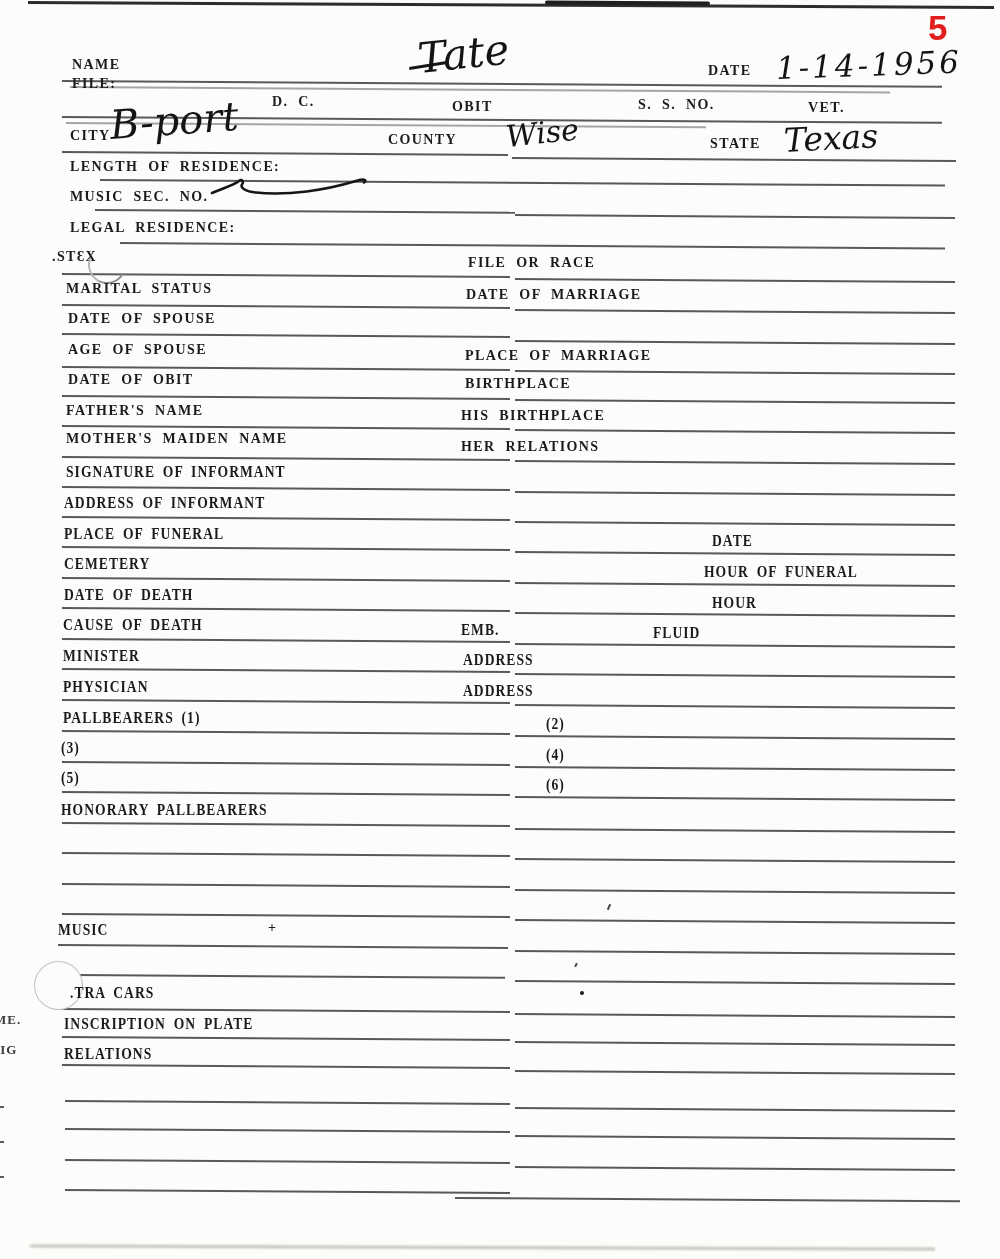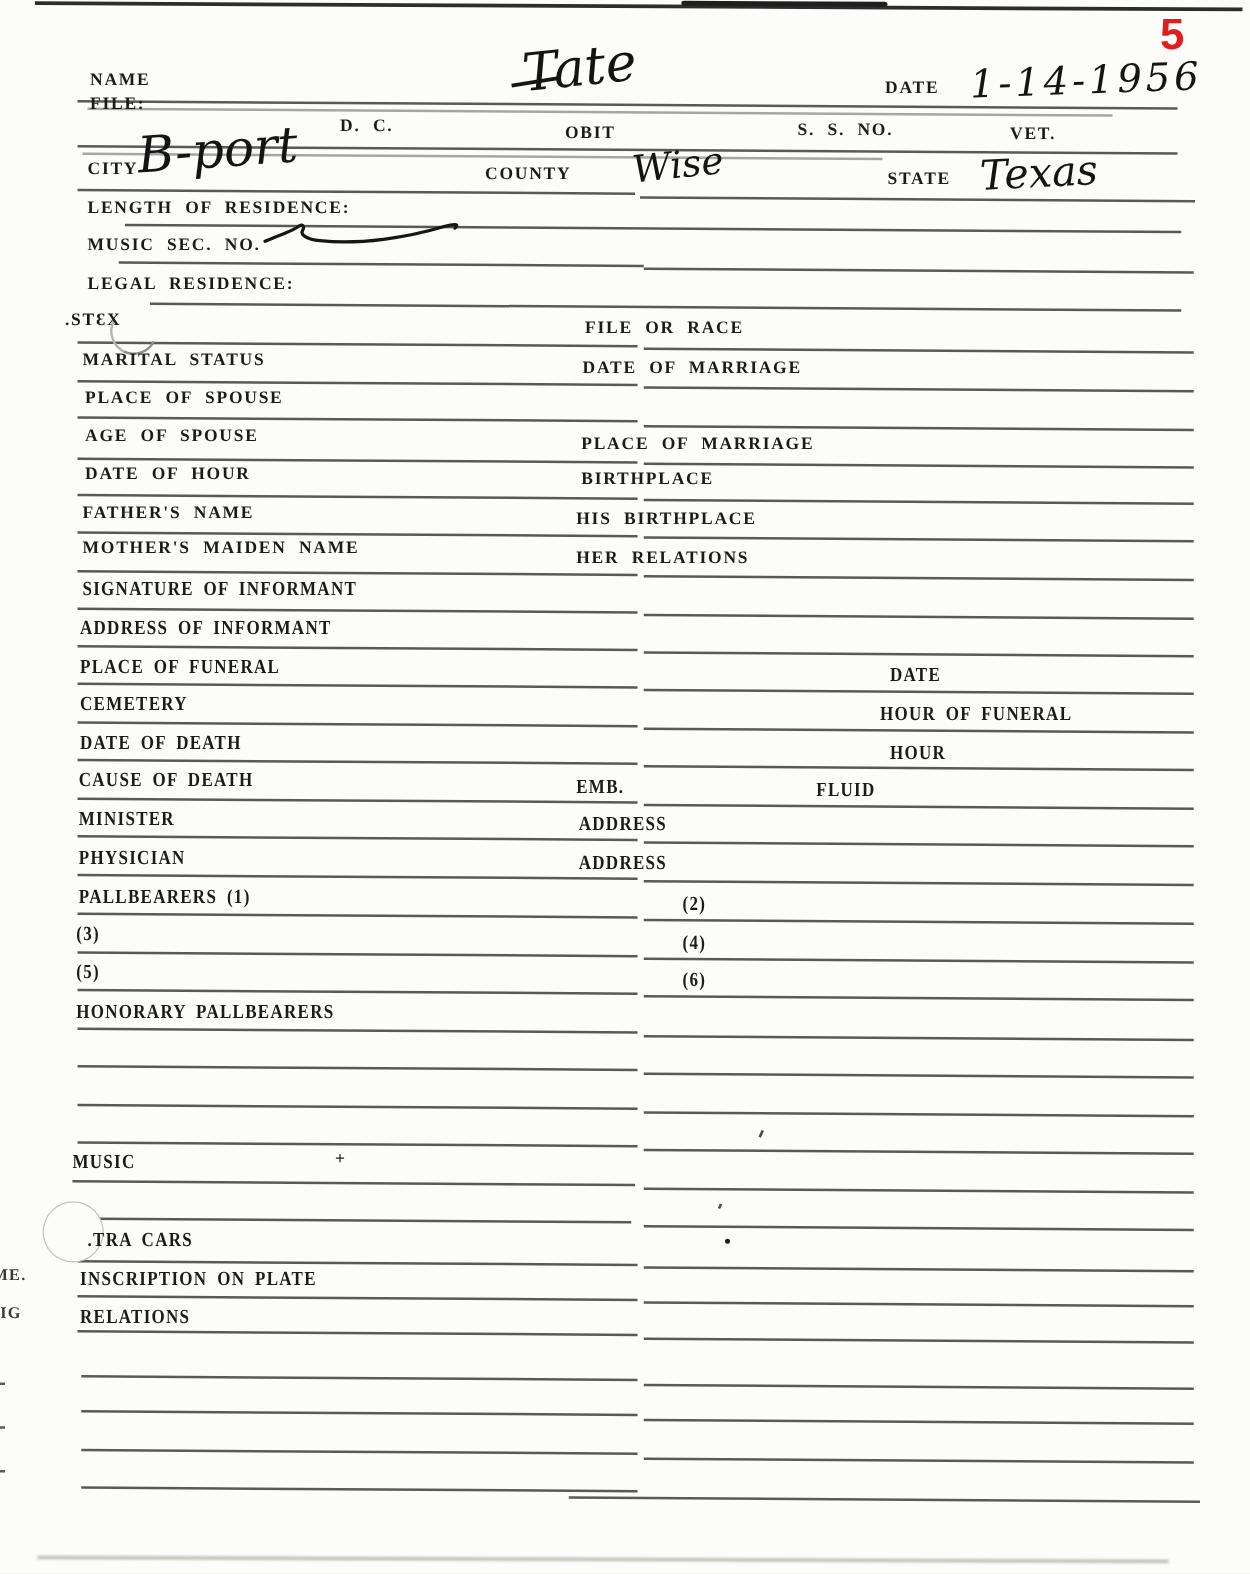--- a/index.html
+++ b/index.html
@@ -70,26 +70,26 @@
   <span class="t1" style="left:70px;top:159px">LENGTH OF RESIDENCE:</span>
   <span class="t1" style="left:70px;top:189px">MUSIC SEC. NO.</span>
   <span class="t1" style="left:70px;top:220px">LEGAL RESIDENCE:</span>
 
   <span class="t1" style="left:52px;top:249px">.STƐX</span>
   <span class="t1" style="left:468px;top:255px">FILE OR RACE</span>
 
   <span class="t1" style="left:66px;top:281px">MARITAL STATUS</span>
   <span class="t1" style="left:466px;top:287px">DATE OF MARRIAGE</span>
 
-  <span class="t1" style="left:68px;top:311px">PLACE OF SPOUSE</span>
+  <span class="t1" style="left:68px;top:311px">DATE OF SPOUSE</span>
 
   <span class="t1" style="left:68px;top:342px">AGE OF SPOUSE</span>
   <span class="t1" style="left:465px;top:348px">PLACE OF MARRIAGE</span>
 
-  <span class="t1" style="left:68px;top:372px">DATE OF HOUR</span>
+  <span class="t1" style="left:68px;top:372px">DATE OF OBIT</span>
   <span class="t1" style="left:465px;top:376px">BIRTHPLACE</span>
 
   <span class="t1" style="left:66px;top:403px">FATHER'S NAME</span>
   <span class="t1" style="left:461px;top:408px">HIS BIRTHPLACE</span>
 
   <span class="t1" style="left:66px;top:431px">MOTHER'S MAIDEN NAME</span>
   <span class="t1" style="left:461px;top:439px">HER RELATIONS</span>
 
   <span class="t2" style="left:66px;top:463px">SIGNATURE OF INFORMANT</span>
   <span class="t2" style="left:64px;top:494px">ADDRESS OF INFORMANT</span>

